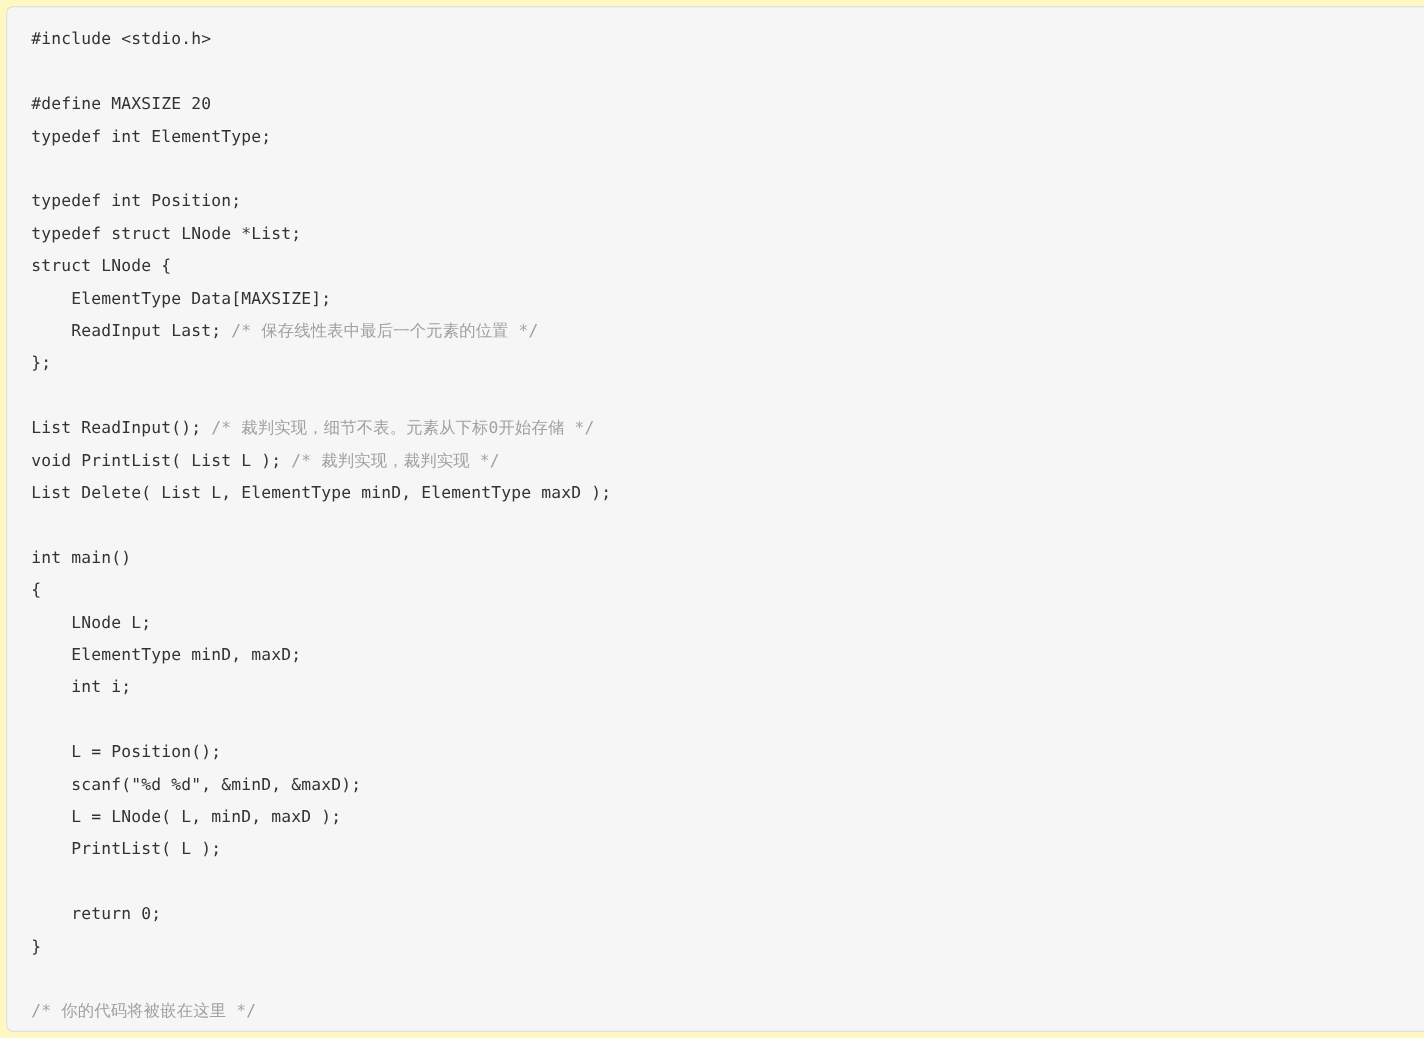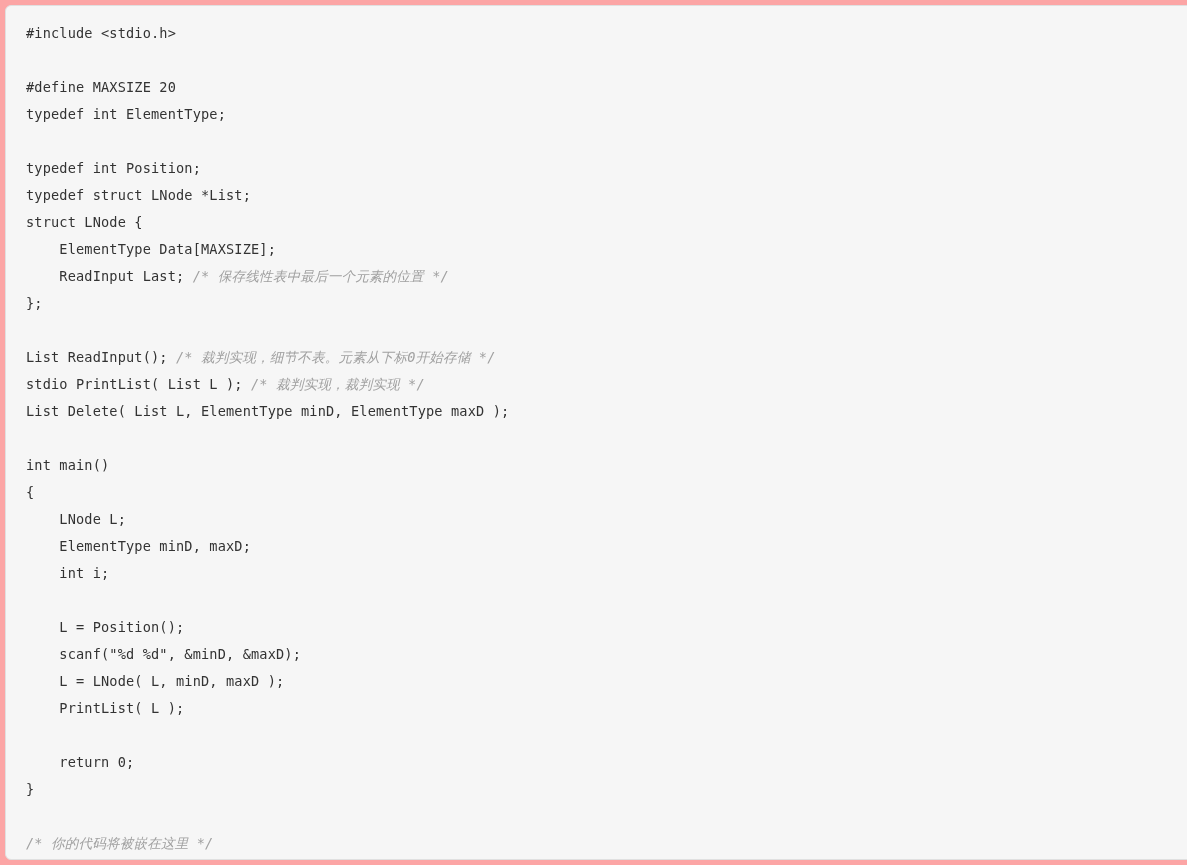--- a/index.html
+++ b/index.html
@@ -10,21 +10,21 @@
   body {
     width: 1187px;
     height: 865px;
     overflow: hidden;
     font-family: "DejaVu Sans Mono", monospace;
   }
   .page {
     position: relative;
     width: 1187px;
     height: 865px;
-    background: #fca5a5;
+    background: #fef9c3;
   }
   
   .code-block {
     position: absolute;
     left: 5px;
     top: 5px;
     width: 1250px;           
     height: 855px;
     box-sizing: border-box;
     background: #f6f6f6;
@@ -41,21 +41,20 @@
     font-family: "DejaVu Sans Mono", monospace;
     font-size: 13.6px;
     line-height: 27px;
     color: #333333;
     white-space: pre;
     tab-size: 4;
     letter-spacing: 0.15px;
   }
   .cmt {
     color: #a0a0a0;
-    font-style: italic;
   }
   .blank {
     display: block;
     height: 27px;
   }
   .ln {
     display: block;
     min-height: 27px;
   }
 </style>
@@ -71,21 +70,21 @@
 </span><span class="ln"><span>typedef int ElementType;</span>
 </span><span class="ln blank">
 </span><span class="ln"><span>typedef int Position;</span>
 </span><span class="ln"><span>typedef struct LNode *List;</span>
 </span><span class="ln"><span>struct LNode {</span>
 </span><span class="ln"><span>    ElementType Data[MAXSIZE];</span>
 </span><span class="ln"><span>    ReadInput Last; </span><span class="cmt">/* 保存线性表中最后一个元素的位置 */</span>
 </span><span class="ln"><span>};</span>
 </span><span class="ln blank">
 </span><span class="ln"><span>List ReadInput(); </span><span class="cmt">/* 裁判实现，细节不表。元素从下标0开始存储 */</span>
-</span><span class="ln"><span>stdio PrintList( List L ); </span><span class="cmt">/* 裁判实现，裁判实现 */</span>
+</span><span class="ln"><span>void PrintList( List L ); </span><span class="cmt">/* 裁判实现，裁判实现 */</span>
 </span><span class="ln"><span>List Delete( List L, ElementType minD, ElementType maxD );</span>
 </span><span class="ln blank">
 </span><span class="ln"><span>int main()</span>
 </span><span class="ln"><span>{</span>
 </span><span class="ln"><span>    LNode L;</span>
 </span><span class="ln"><span>    ElementType minD, maxD;</span>
 </span><span class="ln"><span>    int i;</span>
 </span><span class="ln blank">
 </span><span class="ln"><span>    L = Position();</span>
 </span><span class="ln"><span>    scanf("%d %d", &amp;minD, &amp;maxD);</span>

